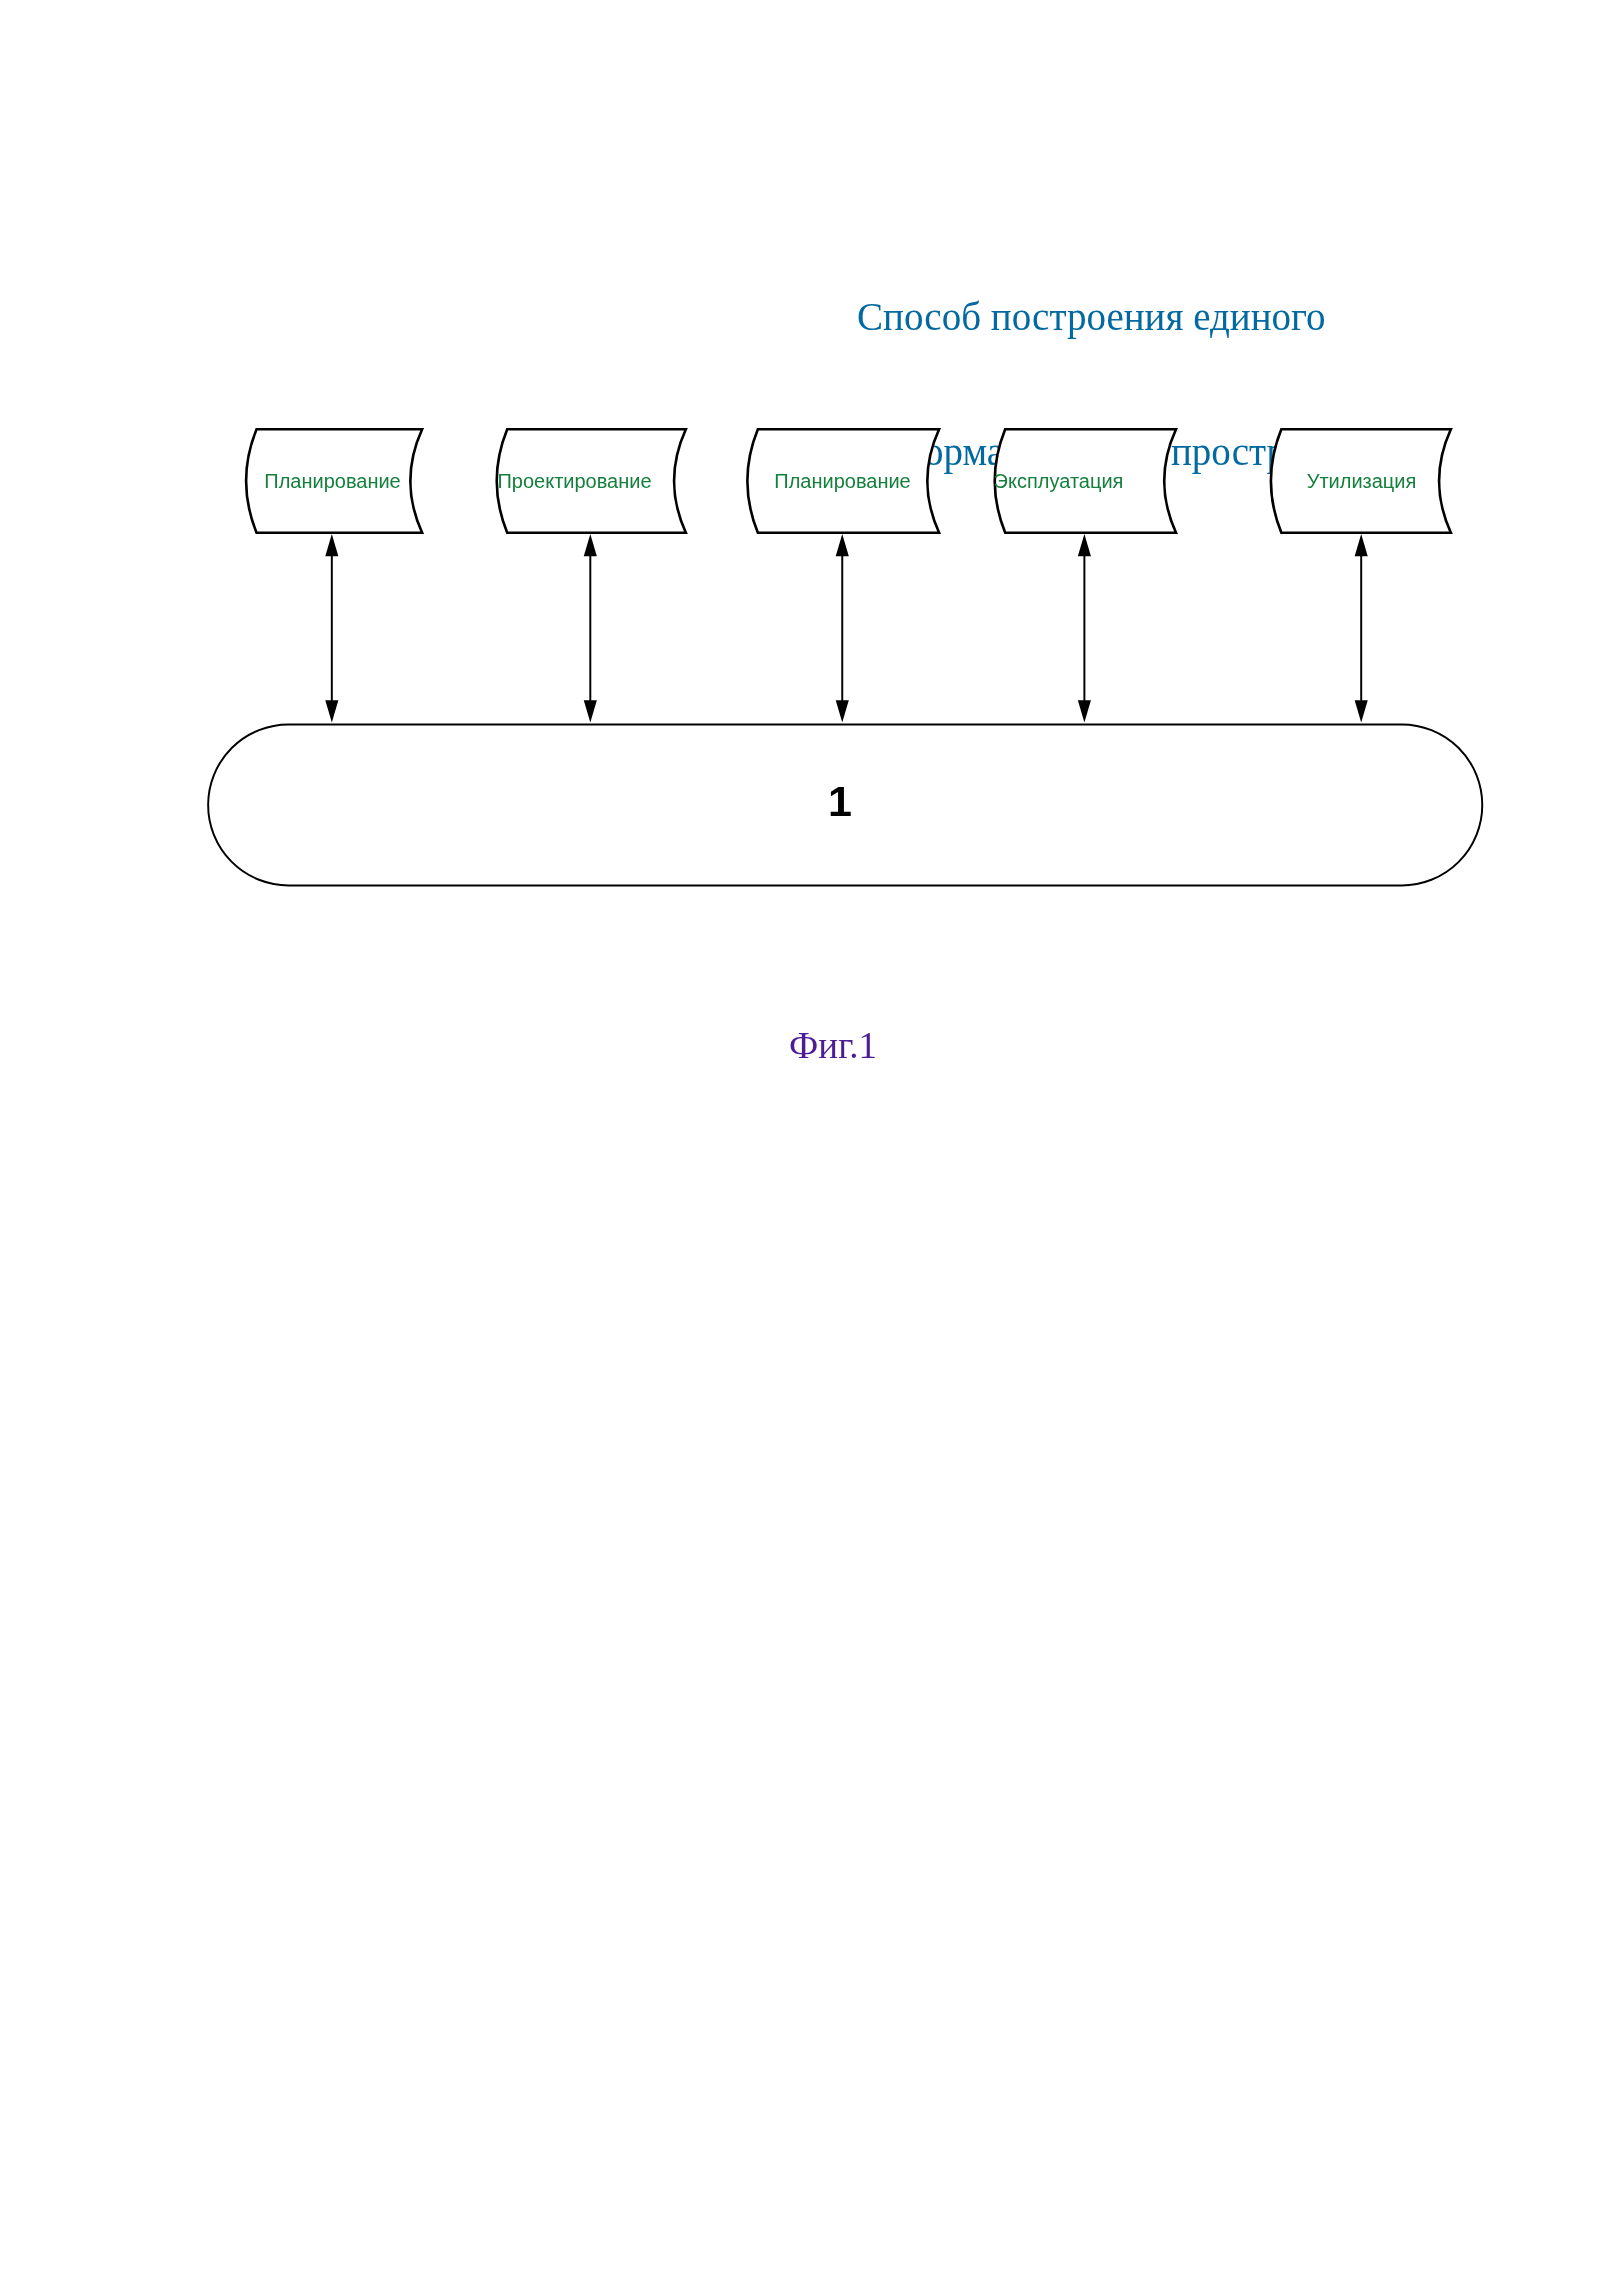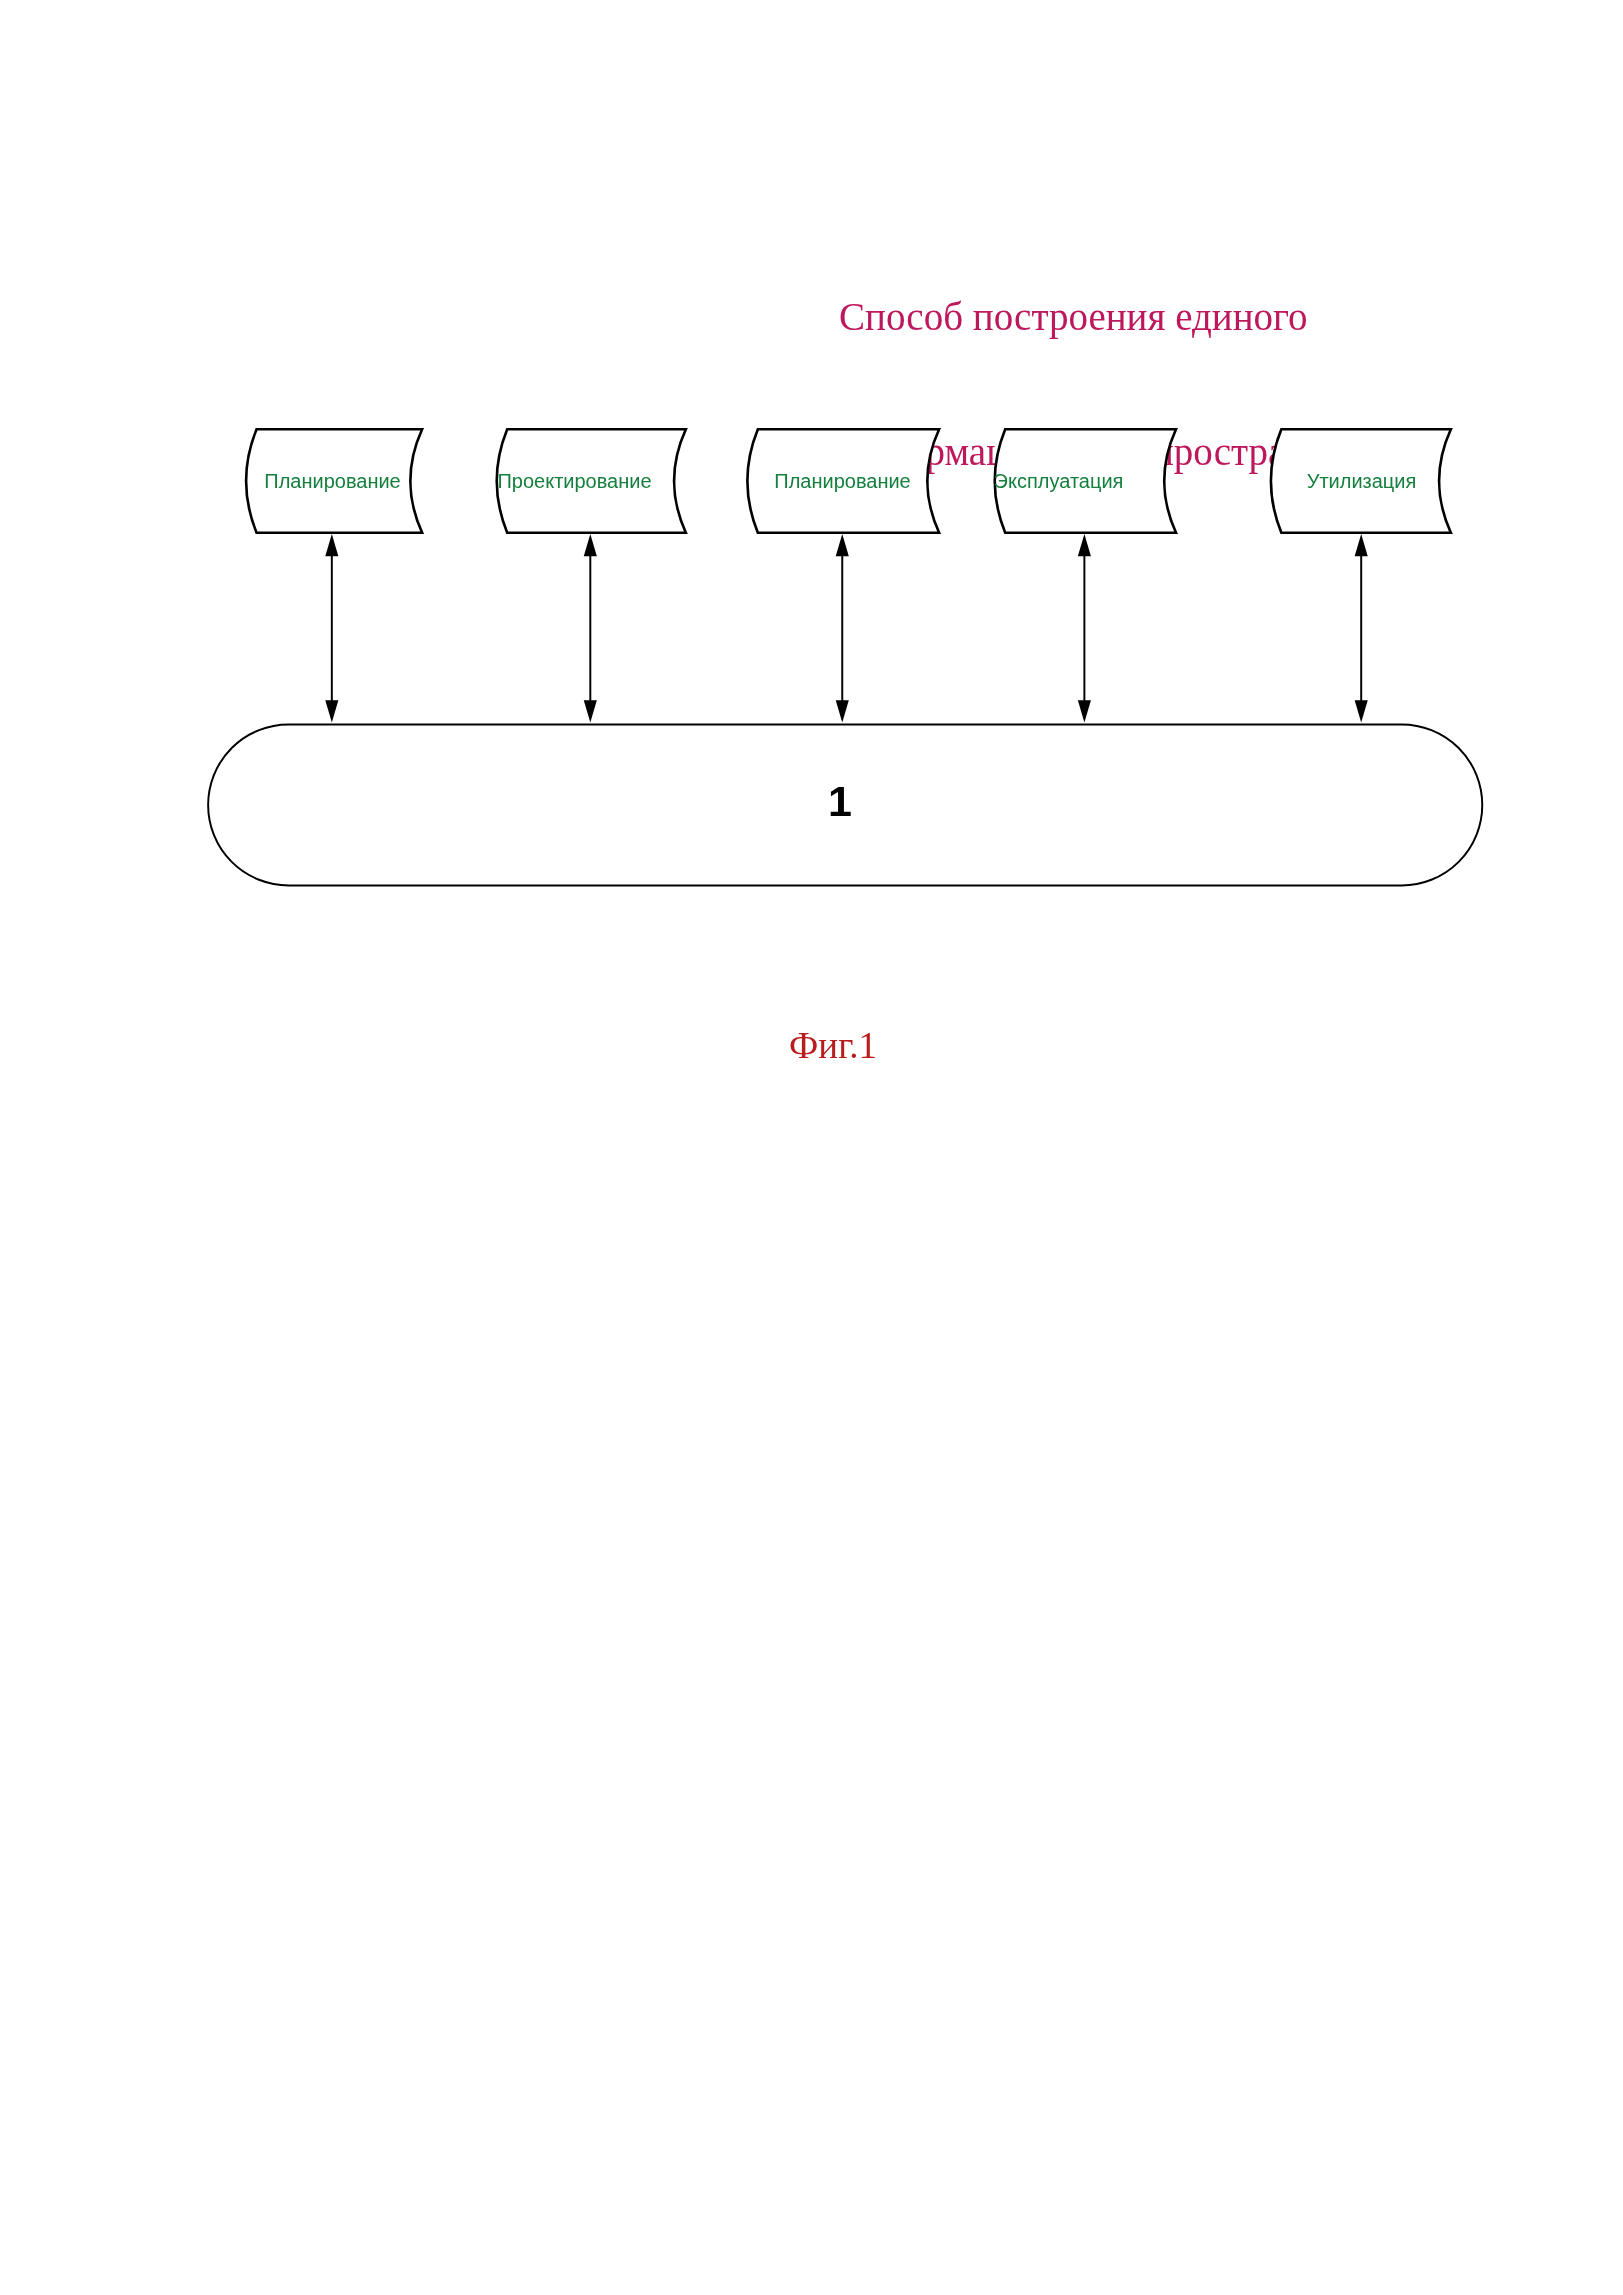--- a/index.html
+++ b/index.html
@@ -10,26 +10,26 @@
   .page {
     position: relative;
     width: 1623px;
     height: 2295px;
     background: #ffffff;
     color: #000000;
     overflow: hidden;
   }
   .doc-title {
     position: absolute;
-    left: 839px;
+    left: 857px;
     top: 204px;
     font-family: "Liberation Serif", serif;
     font-size: 39px;
     line-height: 45px;
-    color: #be185d;
+    color: #0369a1;
     white-space: pre;
   }
   .diagram-svg {
     position: absolute;
     left: 0;
     top: 0;
     width: 1623px;
     height: 2295px;
   }
   .stage-label {
@@ -57,21 +57,21 @@
   }
   .figure-caption {
     position: absolute;
     left: 702px;
     top: 1024px;
     width: 262px;
     text-align: center;
     font-family: "Liberation Serif", serif;
     font-size: 37px;
     line-height: 43px;
-    color: #b91c1c;
+    color: #4c1d95;
   }
   .shape {
     fill: #ffffff;
     stroke: #000000;
   }
 </style>
 </head>
 <body>
 
 <div class="page">

